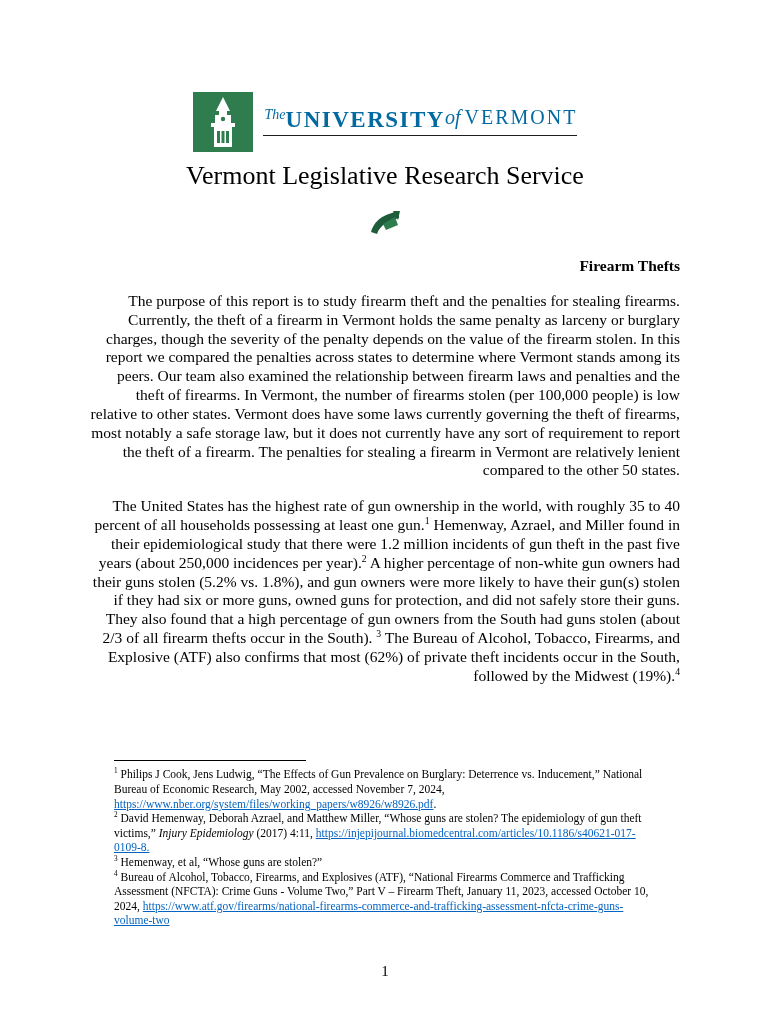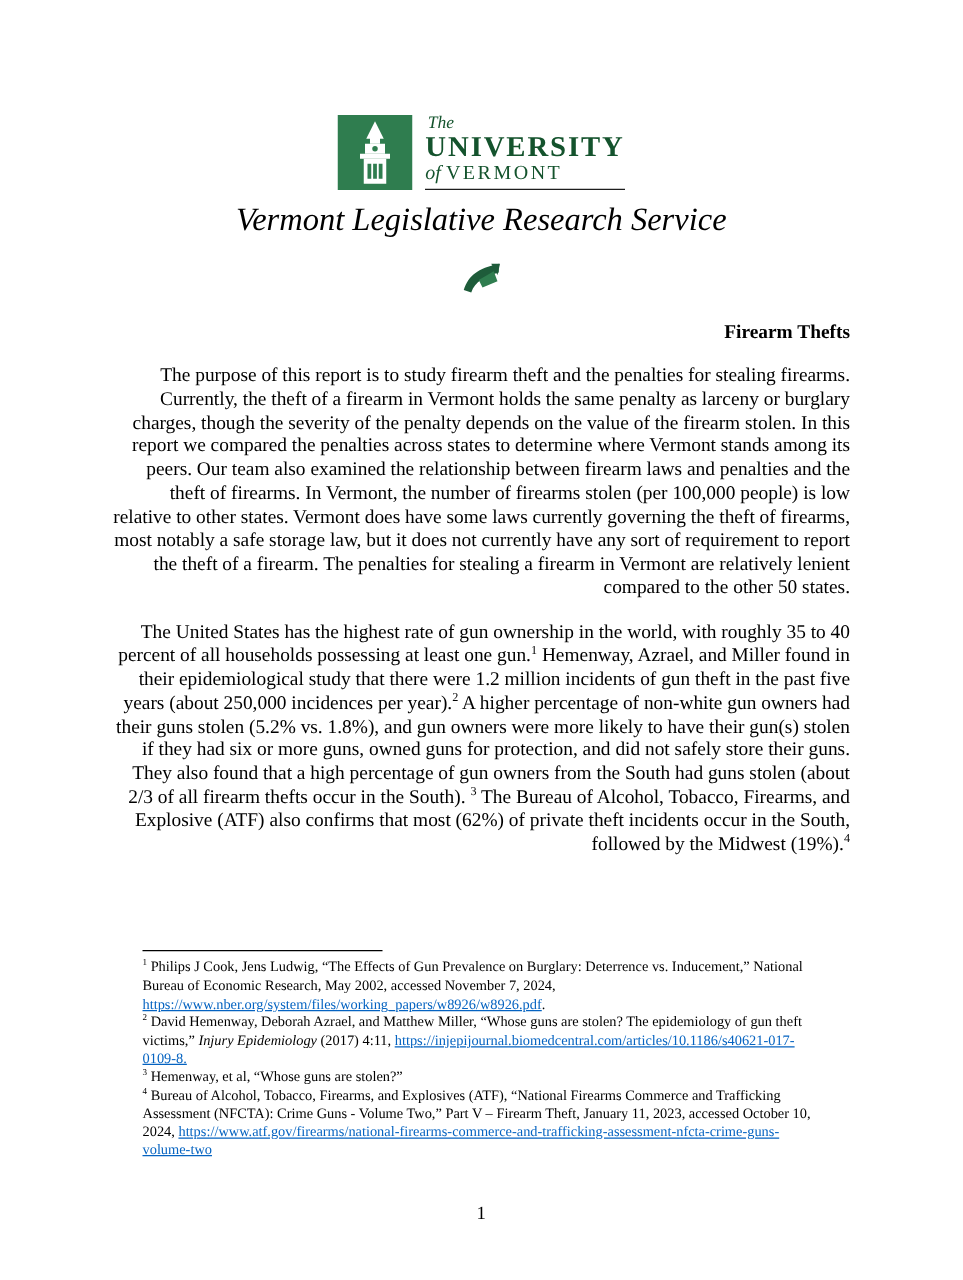--- a/index.html
+++ b/index.html
@@ -12,30 +12,30 @@
     overflow:hidden;
     font-family:"Liberation Serif","DejaVu Serif",serif;
     color:#000000;
   }
   .content { padding:92px 90px 0 90px; }
 
   
   .uvm-logo { display:flex; justify-content:center; align-items:center; gap:10px; }
   .uvm-emblem { display:inline-block; width:60px; height:60px; line-height:0; }
   .uvm-wordmark {
-    display:inline-flex; flex-direction:column; align-items:flex-start;
-    color:#14532d; border-bottom:1.5px solid #1d1d1d; padding-bottom:4px;
+    display:inline-flex; flex-direction:row; align-items:flex-start;
+    color:#0369a1; border-bottom:1.5px solid #1d1d1d; padding-bottom:4px;
   }
   .uvm-the { font-style:italic; font-size:14px; line-height:14px; margin-left:2px; }
   .uvm-university { font-size:23px; line-height:23px; letter-spacing:1.5px; font-weight:700; }
-  .uvm-ofvermont { font-size:16px; line-height:17px; letter-spacing:2px; margin-top:1px; }
+  .uvm-ofvermont { font-size:20px; line-height:17px; letter-spacing:2px; margin-top:1px; }
   .uvm-of { font-style:italic; letter-spacing:0; margin-right:4px; text-transform:lowercase; }
 
   
-  .service-title { text-align:center; font-style:italic; font-size:26px; line-height:30px; margin-top:9px; }
+  .service-title { text-align:center; font-size:26px; line-height:30px; margin-top:9px; }
   .service-link-row { text-align:center; margin-top:2px; }
   .doc-link { color:#0563c1; text-decoration:underline; overflow-wrap:anywhere; }
   .service-link { font-size:9.5px; }
   .vlrs-icon-row { text-align:center; margin-top:17px; line-height:0; }
   .vlrs-icon { display:inline-block; width:32px; height:27px; }
 
   
   .doc-heading { text-align:right; font-size:15.5px; font-weight:bold; margin:22px 0 0 0; }
   .body-para { font-size:15.5px; line-height:1.215; margin:17px 0 0 0; text-align:right; }
   .body-para sup, .footnote sup { font-size:0.63em; line-height:0; }

